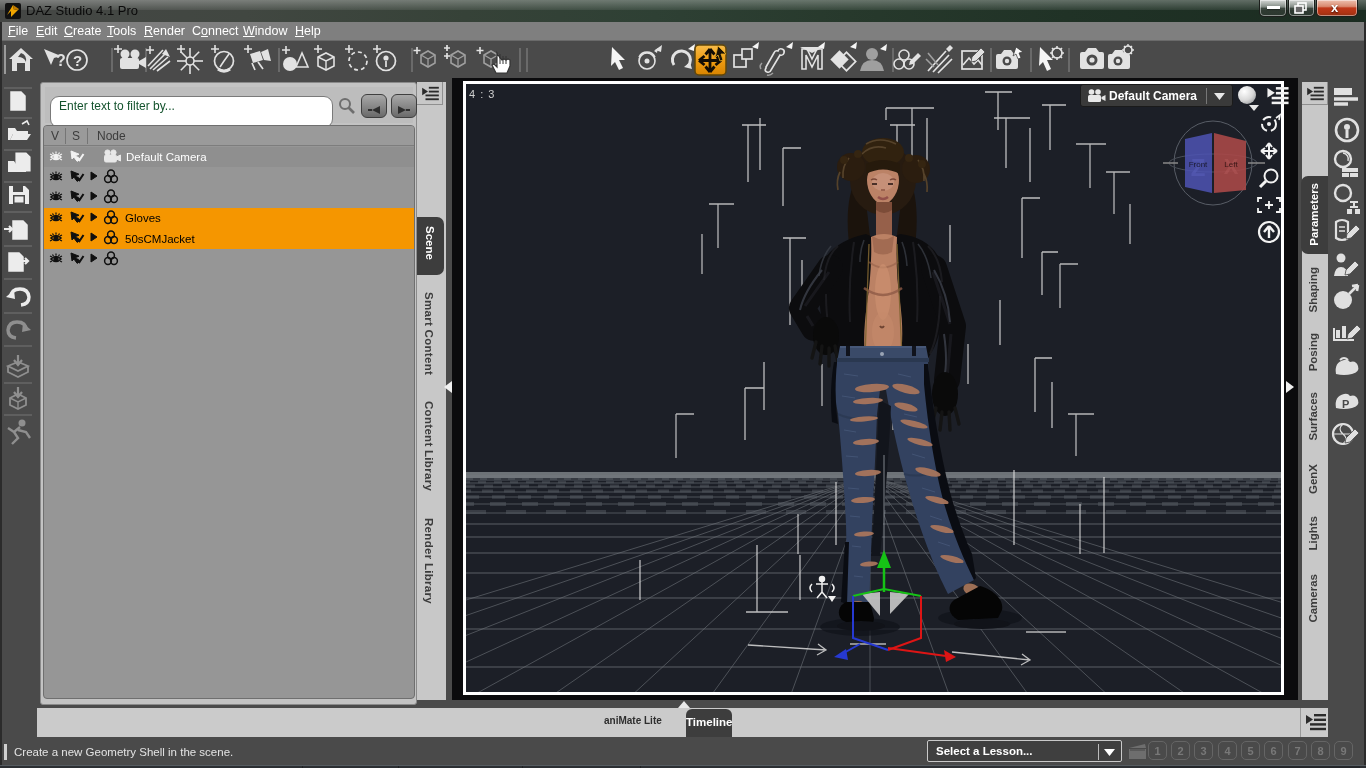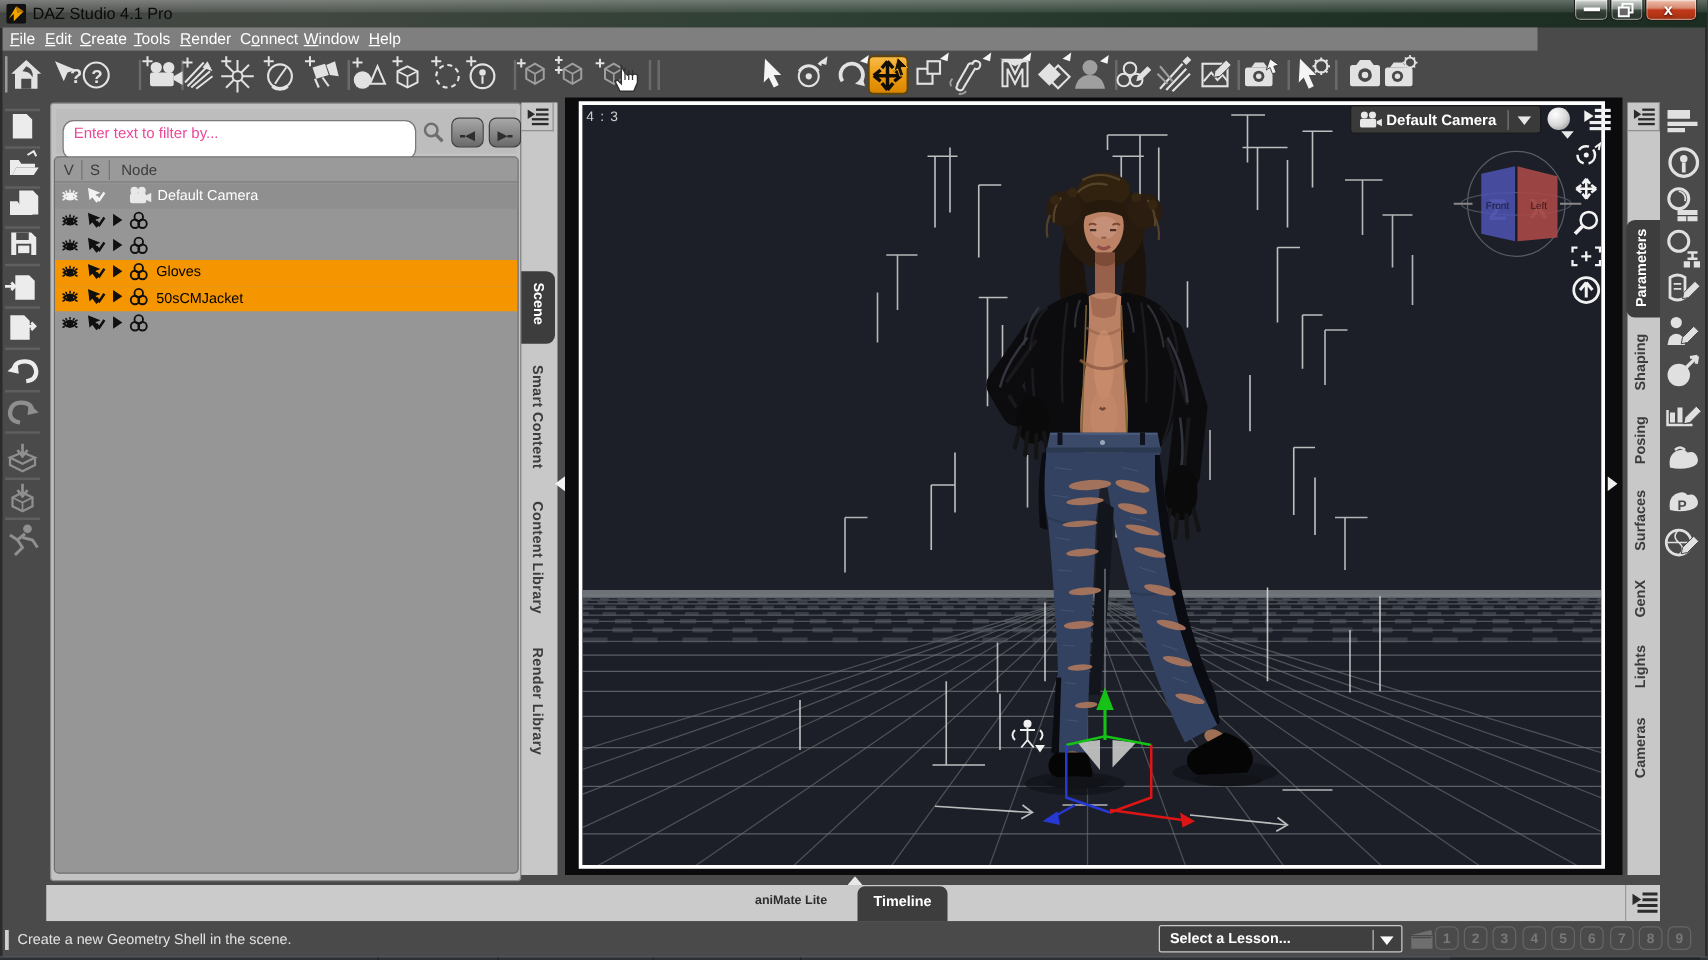--- a/index.html
+++ b/index.html
@@ -9,35 +9,35 @@
 #titlebar{left:0;top:0;width:1366px;height:22px;
  background:linear-gradient(to right,#454745 0%,#414741 18%,#364238 34%,#2e4034 48%,#27392c 62%,#203226 78%,#1b2c21 100%);}
 #titlebar:before{content:"";position:absolute;left:0;top:0;width:100%;height:10px;background:linear-gradient(to bottom,rgba(255,255,255,.30),rgba(255,255,255,.08));}
 #titletext{left:26px;top:3px;font-size:13px;color:#0a0a0a;font-weight:400;}
 
 .winbtn{position:absolute;top:0;height:17px;border:1px solid #1c1f1c;border-top:none;border-radius:0 0 5px 5px;
  background:linear-gradient(to bottom,rgba(250,250,250,.75) 0%,rgba(180,185,180,.55) 45%,rgba(70,75,70,.45) 50%,rgba(60,66,60,.5) 100%);box-shadow:inset 0 0 0 1px rgba(255,255,255,.45);}
 #btnclose{background:linear-gradient(to bottom,#eec0ae 0%,#d98a70 40%,#c0391a 50%,#b03414 80%,#933012 100%);}
 .winglyph{position:absolute;color:#fff;font-weight:700;text-shadow:0 0 2px #333;}
 
-#menubar{left:0;top:22px;width:1230px;height:19px;background:#7f7f7f;border-bottom:1px solid #6a6a6a;}
+#menubar{left:0;top:22px;width:1366px;height:19px;background:#7f7f7f;border-bottom:1px solid #6a6a6a;}
 #menubar span{position:absolute;top:2px;font-size:12.5px;color:#ffffff;}
 #menubar u{text-decoration:underline;}
 
 #toolbar{left:0;top:41px;width:1366px;height:37px;background:#4a4a4a;}
 .vsep{position:absolute;top:4px;width:2px;height:29px;background:#9a9a9a;}
 .vsep2{position:absolute;top:7px;width:2px;height:24px;background:#6a6a6a;}
 
 #leftbar{left:0;top:78px;width:37px;height:662px;background:#4a4a4a;}
 .hsep{position:absolute;left:4px;width:28px;height:2px;background:#5f5f5f;}
 
 #leftdock{left:37px;top:78px;width:415px;height:630px;background:#4a4a4a;}
 #scenepanel{left:3px;top:4px;width:377px;height:623px;background:#c3c3c3;border:1px solid #8a8a8a;border-radius:3px;}
 #searchrow{left:4px;top:4px;width:368px;height:36px;background:#bdbdbd;}
-#searchinput{left:5px;top:9px;width:283px;height:32px;background:#fff;border:1px solid #7a7a7a;border-radius:9px;color:#ec4899;font-size:12px;line-height:19px;padding-left:8px;}
+#searchinput{left:5px;top:9px;width:283px;height:32px;background:#fff;border:1px solid #7a7a7a;border-radius:9px;color:#14532d;font-size:12px;line-height:19px;padding-left:8px;}
 .navbtn{top:7px;width:26px;height:24px;border:1.5px solid #3f3f3f;border-radius:6px;background:linear-gradient(to bottom,#a8a8a8,#6a6a6a);text-align:center;padding-top:6px;}
 #rowsbox{left:2px;top:42px;width:372px;height:574px;background:#969696;border:1px solid #6f6f6f;border-radius:4px;overflow:hidden;}
 .hdr{position:absolute;top:0;left:0;width:100%;height:20px;background:#9a9a9a;border-bottom:1px solid #7d7d7d;color:#3c3c3c;font-size:12px;}
 .trow{position:absolute;left:0;width:100%;height:20.5px;font-size:11.5px;}
 .orange{background:#f59600;color:#000;}
 .trow .lbl{position:absolute;top:4px;}
 
 #ltabs{left:380px;top:4px;width:29px;height:618px;background:#c8c8c8;}
 .vtab{position:absolute;writing-mode:vertical-rl;font-weight:700;font-size:11.5px;color:#3c3c3c;letter-spacing:.3px;}
 .vtabL{left:6px;}
@@ -52,21 +52,21 @@
 #camdrop .txt{position:absolute;left:28px;top:4px;font-weight:700;font-size:12px;}
 
 #rtabs{left:1302px;top:82px;width:26px;height:618px;background:#c8c8c8;}
 .vtabR{position:absolute;left:5px;writing-mode:vertical-rl;transform:rotate(180deg);font-weight:700;font-size:11.5px;color:#3c3c3c;}
 #paramtab{position:absolute;left:-1px;top:94px;width:27px;height:78px;background:#3d3d3d;border-radius:7px 0 0 7px;}
 #paramtab span{position:absolute;left:7px;bottom:8px;writing-mode:vertical-rl;transform:rotate(180deg);font-weight:700;font-size:11.5px;color:#fff;}
 #righticons{left:1328px;top:78px;width:38px;height:630px;background:#4a4a4a;}
 
 #timelinebar{left:37px;top:708px;width:1291px;height:29px;background:#cbcbcb;}
 #animatetxt{left:567px;top:7px;font-weight:700;font-size:10px;color:#2e2e2e;}
-#timelinetab{left:649px;top:1px;width:72px;height:28px;background:#3d3d3d;border-radius:6px 6px 0 0;color:#fff;font-weight:700;font-size:11.5px;text-align:center;line-height:26px;}
+#timelinetab{left:649px;top:1px;width:46px;height:28px;background:#3d3d3d;border-radius:6px 6px 0 0;color:#fff;font-weight:700;font-size:11.5px;text-align:center;line-height:26px;}
 #statusbar{left:0;top:737px;width:1366px;height:28px;background:#4a4a4a;color:#e3e3e3;font-size:11.5px;}
 #taskstrip{left:0;top:765px;width:1366px;height:3px;background:#2c2f33;border-top:1px solid #565c61;}
 .numbtn{position:absolute;top:4px;width:19px;height:19px;border:1px solid #656565;border-radius:5px;background:#4a4a4a;color:#787878;font-size:11px;font-weight:700;text-align:center;line-height:18px;}
 </style></head>
 <body>
 <div id="app">
 
   <div id="titlebar" class="abs">
     <svg class="abs" style="left:5px;top:3px" width="16" height="16" viewBox="0 0 16 16">
       <rect x="0" y="0" width="16" height="16" rx="2" fill="#111111"></rect>

